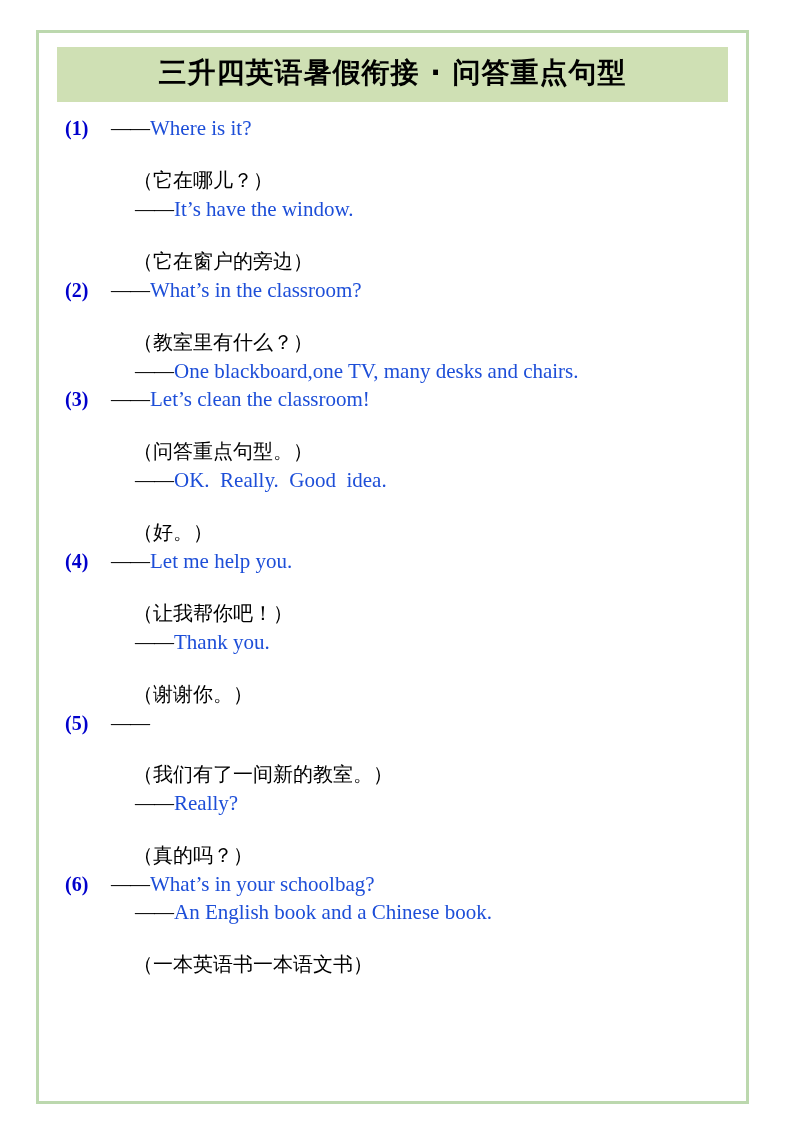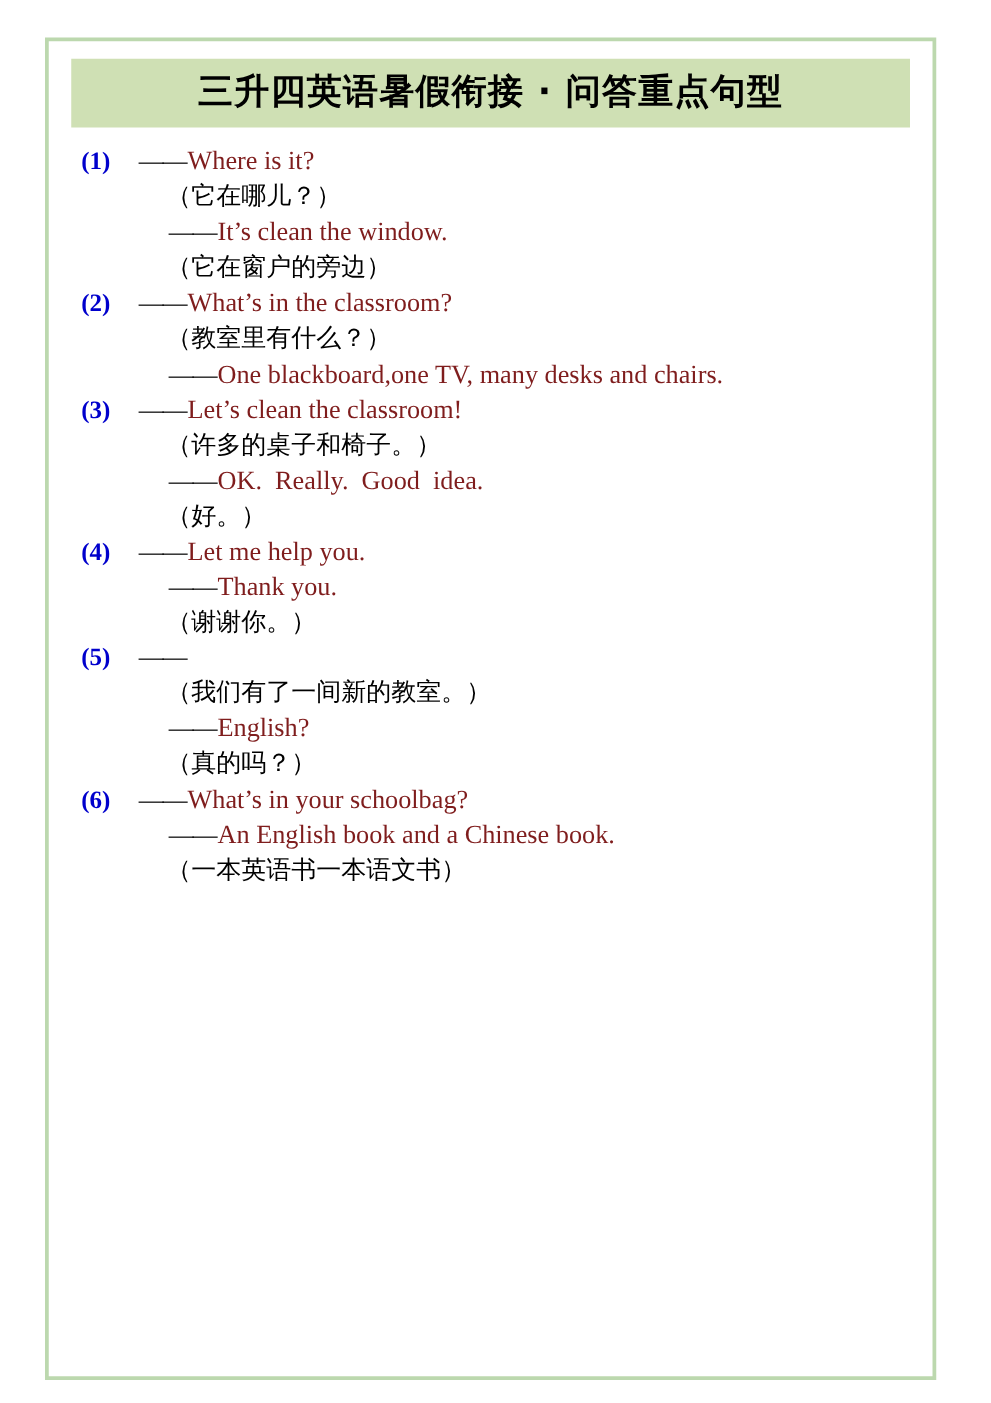--- a/index.html
+++ b/index.html
@@ -64,21 +64,21 @@
     font-family: "Liberation Serif", serif;
   }
   .dash {
     color: #000000;
     font-size: 20px;
     letter-spacing: -1px;
     margin-right: 1px;
     font-family: "Liberation Serif", serif;
   }
   .en {
-    color: #7f1d1d;
+    color: #1d4ed8;
     font-size: 21px;
     font-family: "Liberation Serif", serif;
     white-space: pre;
   }
   .cn-line {
     display: flex;
     align-items: baseline;
     line-height: 1.0;
     margin-bottom: 9px;
   }
@@ -88,20 +88,21 @@
   }
   .cn-pad {
     width: 22px;
     flex: 0 0 22px;
   }
   .cn {
     color: #000000;
     font-size: 20px;
     font-family: "DejaVu Sans", sans-serif;
     white-space: pre;
+    margin-top: 24px;
   }
   .ans-line {
     display: flex;
     align-items: baseline;
     line-height: 1.0;
     margin-bottom: 7px;
   }
   .ans-indent {
     width: 70px;
     flex: 0 0 70px;
@@ -126,21 +127,21 @@
           <span class="en">Where is it?</span>
         </div>
         <div class="cn-line">
           <span class="cn-indent"></span>
           <span class="cn-pad"></span>
           <span class="cn">（它在哪儿？）</span>
         </div>
         <div class="ans-line">
           <span class="ans-indent"></span>
           <span class="dash">——</span>
-          <span class="en">It’s clean the window.</span>
+          <span class="en">It’s have the window.</span>
         </div>
         <div class="cn-line">
           <span class="cn-indent"></span>
           <span class="cn-pad"></span>
           <span class="cn">（它在窗户的旁边）</span>
         </div>
       </div>
 
       <div class="qa-block">
         <div class="line">
@@ -162,40 +163,45 @@
 
       <div class="qa-block">
         <div class="line">
           <span class="num">(3)</span>
           <span class="dash">——</span>
           <span class="en">Let’s clean the classroom!</span>
         </div>
         <div class="cn-line">
           <span class="cn-indent"></span>
           <span class="cn-pad"></span>
-          <span class="cn">（许多的桌子和椅子。）</span>
+          <span class="cn">（问答重点句型。）</span>
         </div>
         <div class="ans-line">
           <span class="ans-indent"></span>
           <span class="dash">——</span>
           <span class="en">OK.  Really.  Good  idea.</span>
         </div>
         <div class="cn-line">
           <span class="cn-indent"></span>
           <span class="cn-pad"></span>
           <span class="cn">（好。）</span>
         </div>
       </div>
 
       <div class="qa-block">
         <div class="line">
           <span class="num">(4)</span>
           <span class="dash">——</span>
           <span class="en">Let me help you.</span>
         </div>
+        <div class="cn-line">
+          <span class="cn-indent"></span>
+          <span class="cn-pad"></span>
+          <span class="cn">（让我帮你吧！）</span>
+        </div>
         <div class="ans-line">
           <span class="ans-indent"></span>
           <span class="dash">——</span>
           <span class="en">Thank you.</span>
         </div>
         <div class="cn-line">
           <span class="cn-indent"></span>
           <span class="cn-pad"></span>
           <span class="cn">（谢谢你。）</span>
         </div>
@@ -207,21 +213,21 @@
           <span class="dash">——</span>
         </div>
         <div class="cn-line">
           <span class="cn-indent"></span>
           <span class="cn-pad"></span>
           <span class="cn">（我们有了一间新的教室。）</span>
         </div>
         <div class="ans-line">
           <span class="ans-indent"></span>
           <span class="dash">——</span>
-          <span class="en">English?</span>
+          <span class="en">Really?</span>
         </div>
         <div class="cn-line">
           <span class="cn-indent"></span>
           <span class="cn-pad"></span>
           <span class="cn">（真的吗？）</span>
         </div>
       </div>
 
       <div class="qa-block">
         <div class="line">

